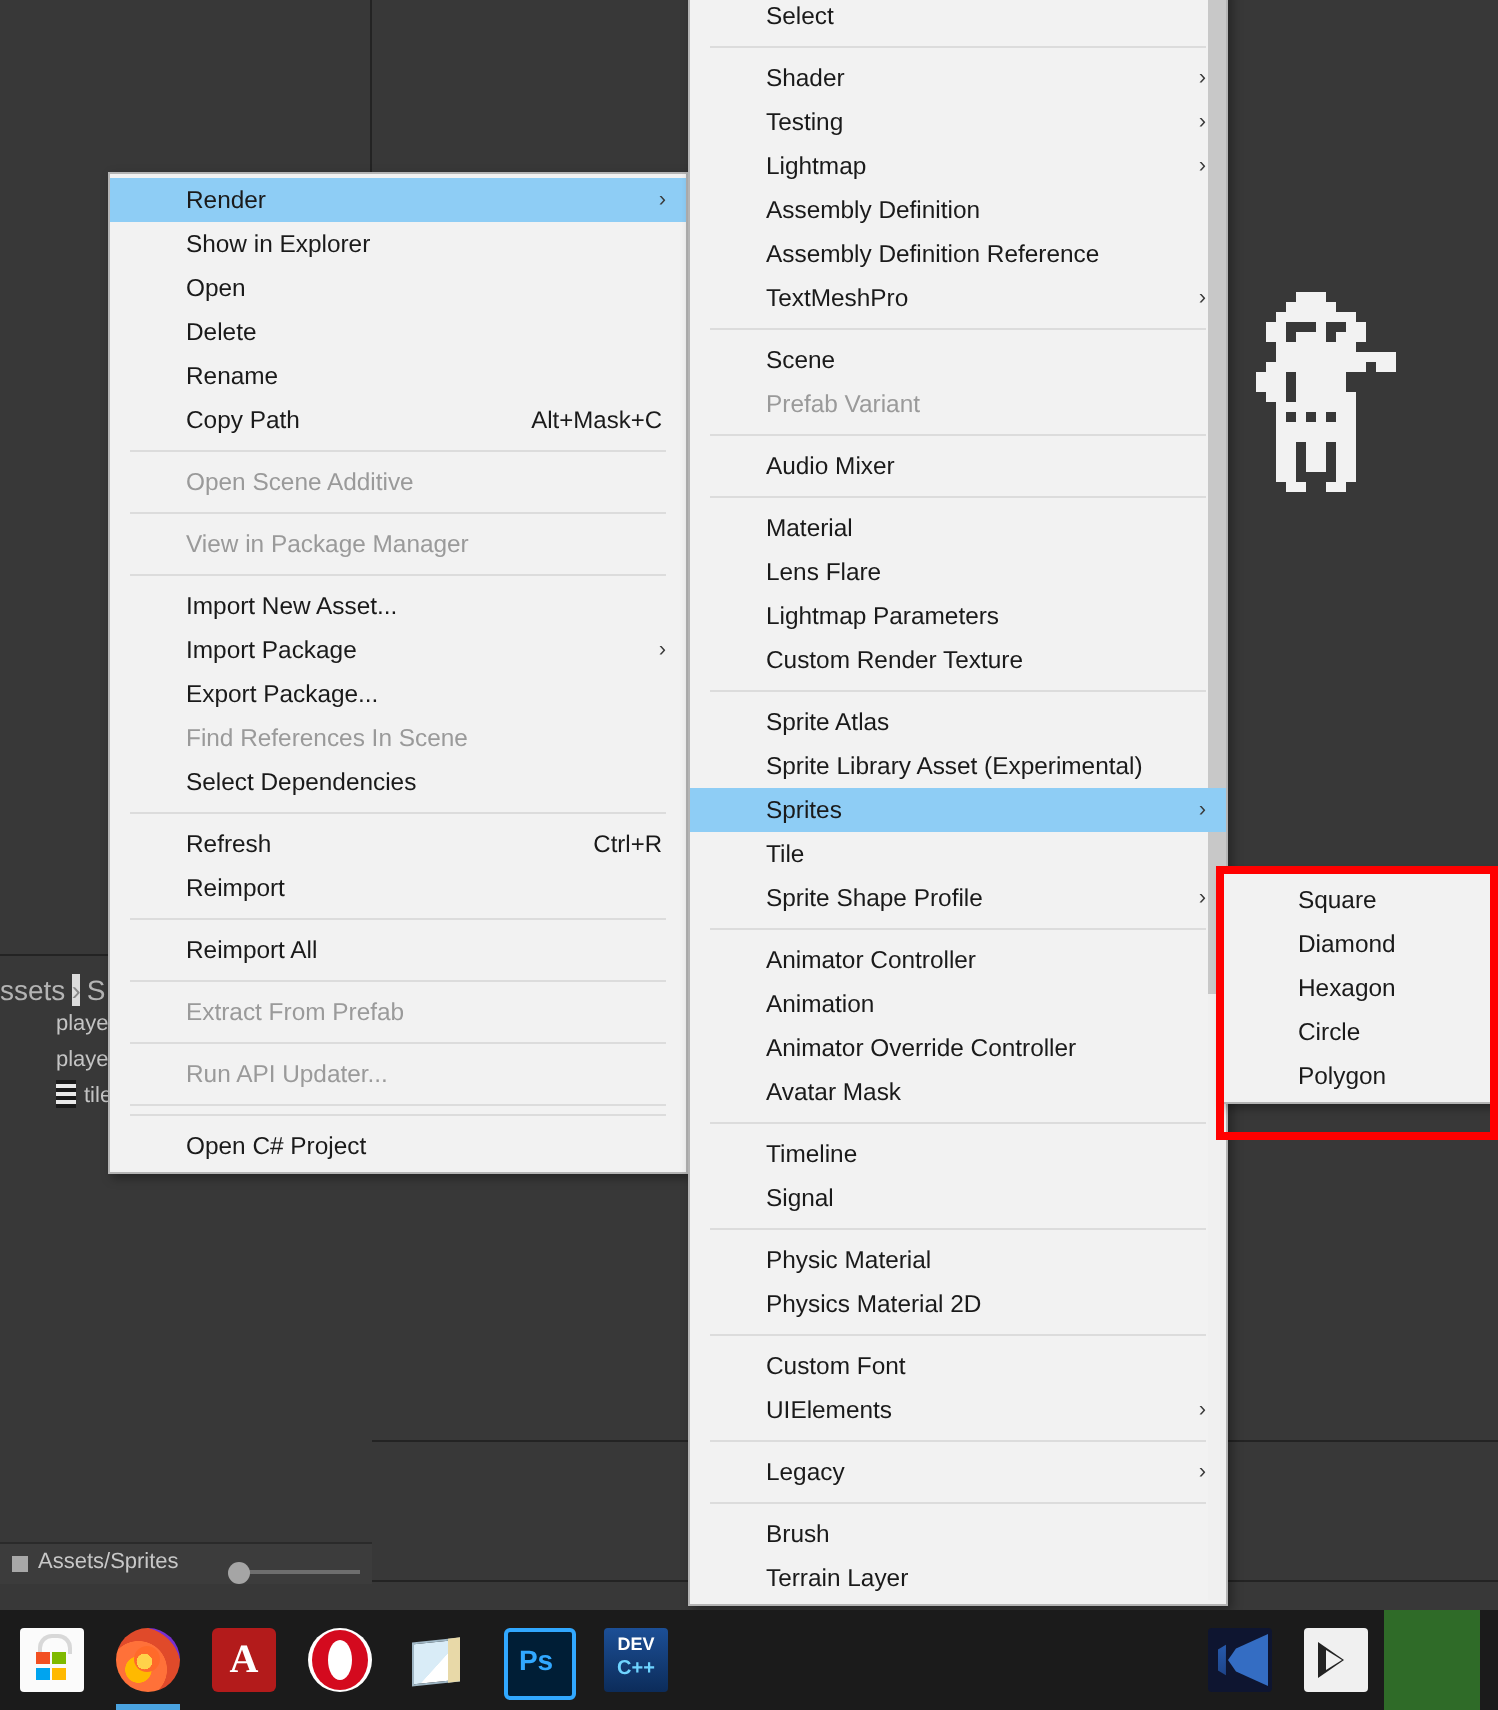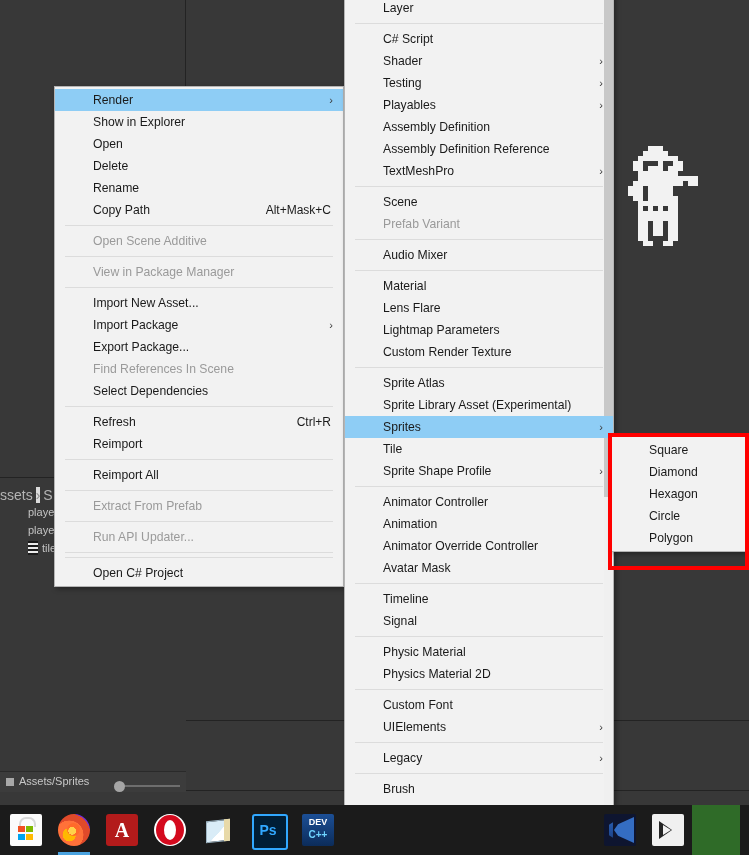--- a/index.html
+++ b/index.html
@@ -333,26 +333,25 @@
       <div class="mi disabled"><span>Run API Updater...</span></div>
       <div class="sep"></div>
       <div class="sep"></div>
       <div class="mi"><span>Open C# Project</span></div>
     </div>
 
   <div class="menu" id="menu-create">
     <div class="scrollbar">
         <div class="thumb" style="top:0; height:500px;"></div>
       </div>
-  <div class="mi"><span>Layer</span></div>
-      <div class="sep"></div>
-      <div class="mi"><span>C# Script</span></div>
+  <div class="mi"><span>Select</span></div>
+      <div class="sep"></div>
       <div class="mi"><span>Shader</span><span class="arrow">›</span></div>
       <div class="mi"><span>Testing</span><span class="arrow">›</span></div>
-      <div class="mi"><span>Playables</span><span class="arrow">›</span></div>
+      <div class="mi"><span>Lightmap</span><span class="arrow">›</span></div>
       <div class="mi"><span>Assembly Definition</span></div>
       <div class="mi"><span>Assembly Definition Reference</span></div>
       <div class="mi"><span>TextMeshPro</span><span class="arrow">›</span></div>
       <div class="sep"></div>
       <div class="mi"><span>Scene</span></div>
       <div class="mi disabled"><span>Prefab Variant</span></div>
       <div class="sep"></div>
       <div class="mi"><span>Audio Mixer</span></div>
       <div class="sep"></div>
       <div class="mi"><span>Material</span></div>

